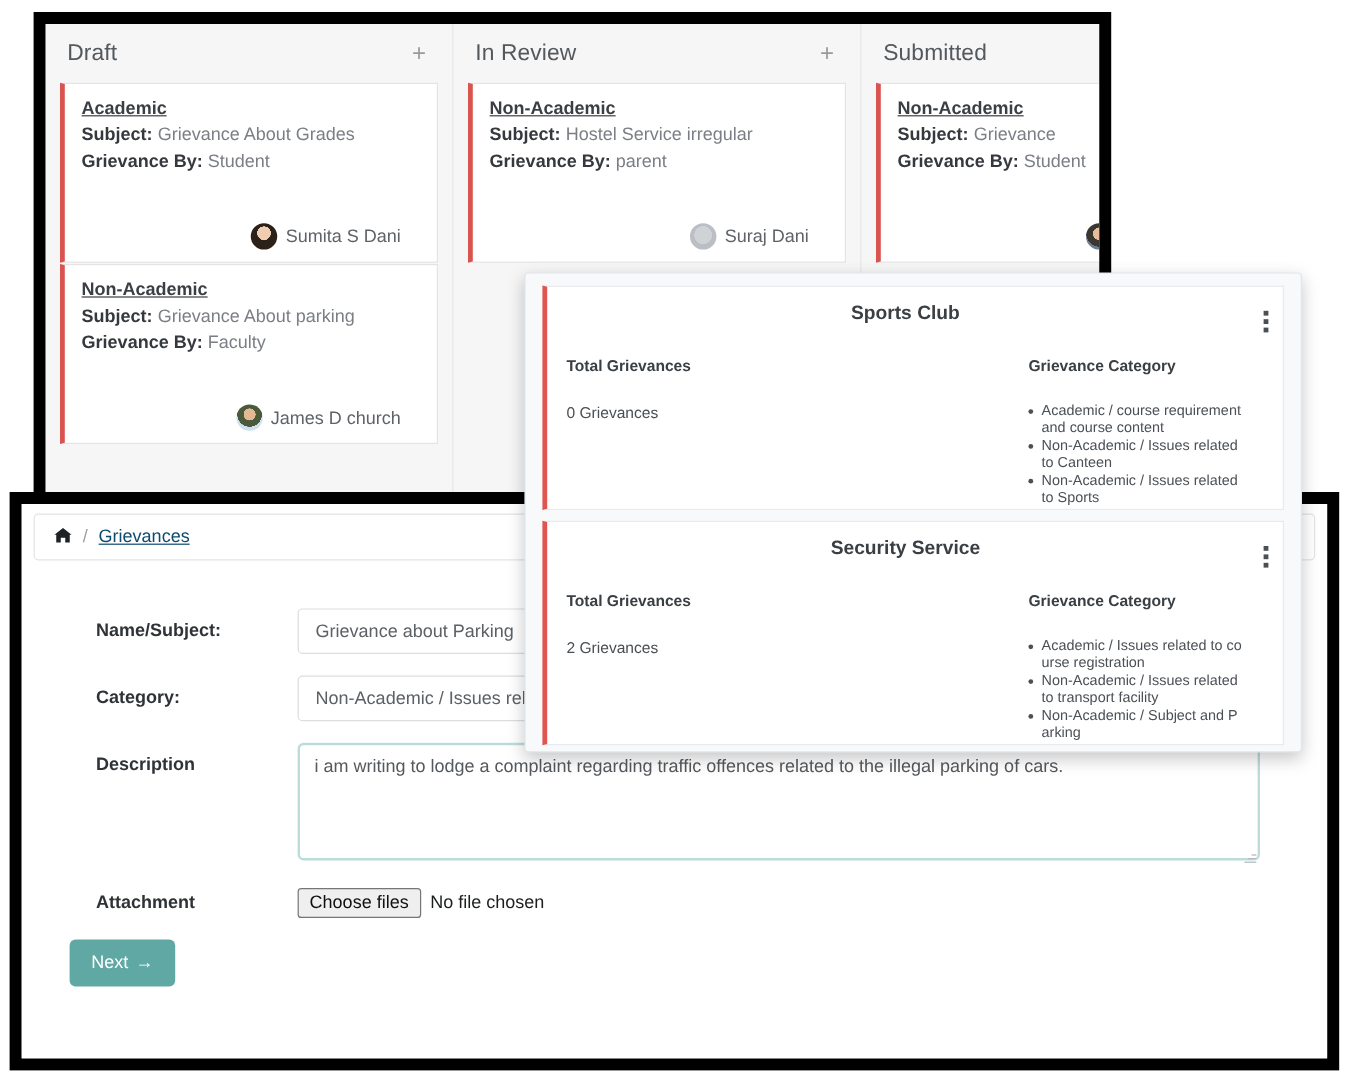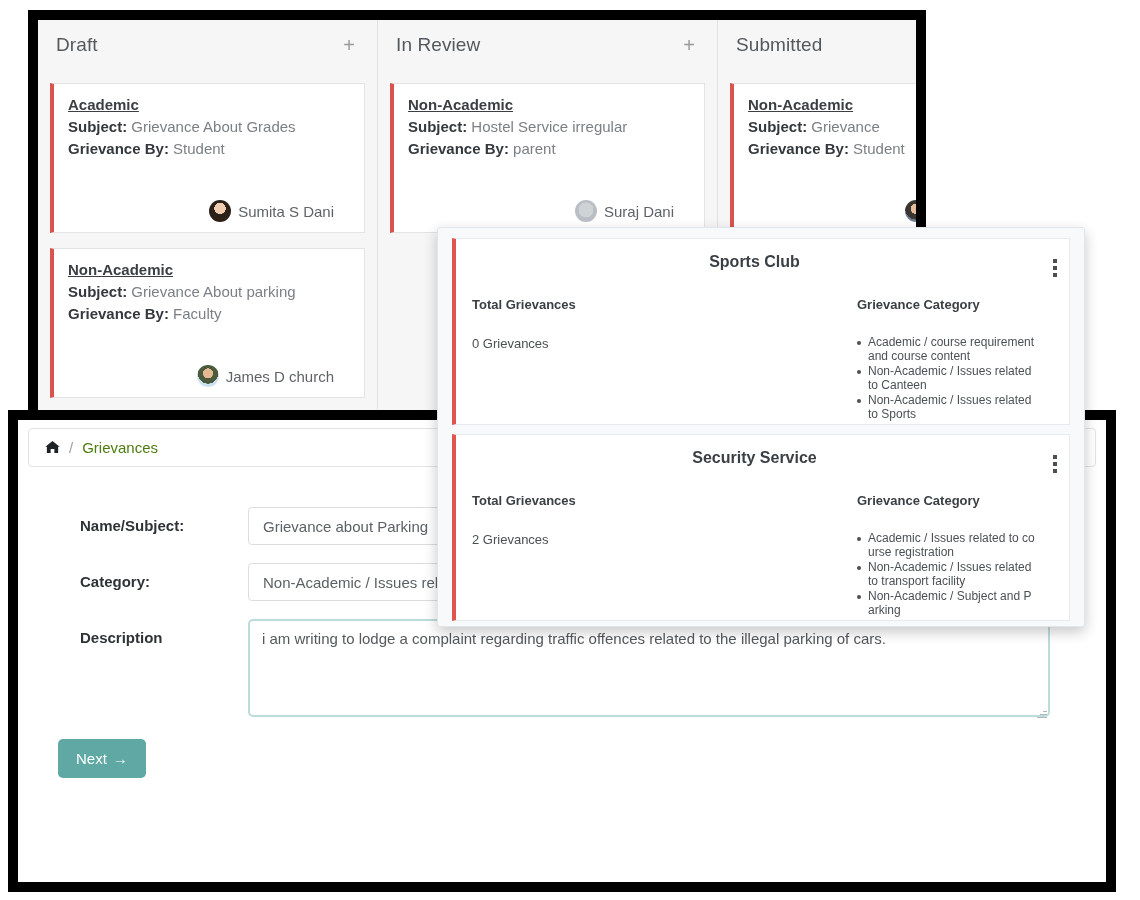--- a/index.html
+++ b/index.html
@@ -54,21 +54,21 @@
     color: #9a9a9a;
     line-height: 1;
     cursor: pointer;
     padding: 0 4px;
     font-weight: 400;
   }
   .kanban-card {
     background: #ffffff;
     border: 1px solid #e4e4e4;
     border-left: 4px solid #d9534f;
-    margin: 15px 12px 1px 12px;
+    margin: 1px 12px 1px 12px;
     box-sizing: border-box;
     padding: 12px 14px 10px 14px;
     min-height: 150px;
     position: relative;
   }
   .card-cat {
     font-size: 15px;
     font-weight: bold;
     color: #3b3f44;
     text-decoration: underline;
@@ -129,21 +129,21 @@
     background: #ffffff;
     padding: 10px 16px;
     display: flex;
     align-items: center;
     gap: 9px;
     font-size: 15px;
     color: #4d5156;
   }
   .bc-home { font-size: 15px; color: #1e2125; line-height: 1; }
   .bc-sep { color: #9aa0a6; }
-  .bc-text { color: #4d7c0f; cursor: pointer; }
+  .bc-text { color: #0c4a6e; cursor: pointer; text-decoration: underline; }
 
   .form-body { padding: 40px 0 0 0; }
   .form-row {
     display: flex;
     align-items: flex-start;
     margin-bottom: 18px;
     padding-left: 62px;
   }
   .form-label {
     width: 168px;
@@ -421,20 +421,27 @@
           <div class="desc-wrap">
             <textarea class="textarea" style="">i am writing to lodge a complaint regarding traffic offences related to the illegal parking of cars.</textarea>
             <span class="resizer">
               <i style="bottom:0;width:10px"></i>
                 <i style="bottom:3px;width:7px"></i>
                 <i style="bottom:6px;width:4px"></i>
             </span>
           </div>
         </div>
 
+        <div class="form-row attach-row">
+          <div class="form-label" style="padding-top:0">Attachment</div>
+          <div class="file-ctl">
+            <button class="choose-btn">Choose files</button>
+            <span class="file-status">No file chosen</span>
+          </div>
+        </div>
 
         <div class="next-row">
           <button class="next-btn">
             <span>Next</span>
             <span>→</span>
           </button>
         </div>
 
       </div>
     </div>

